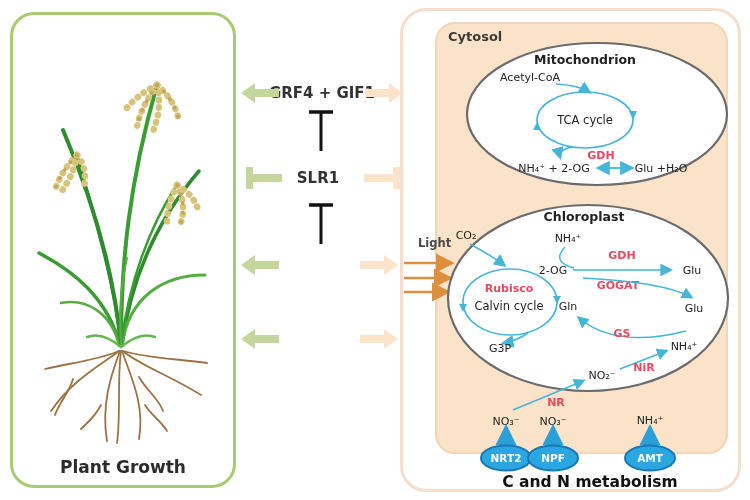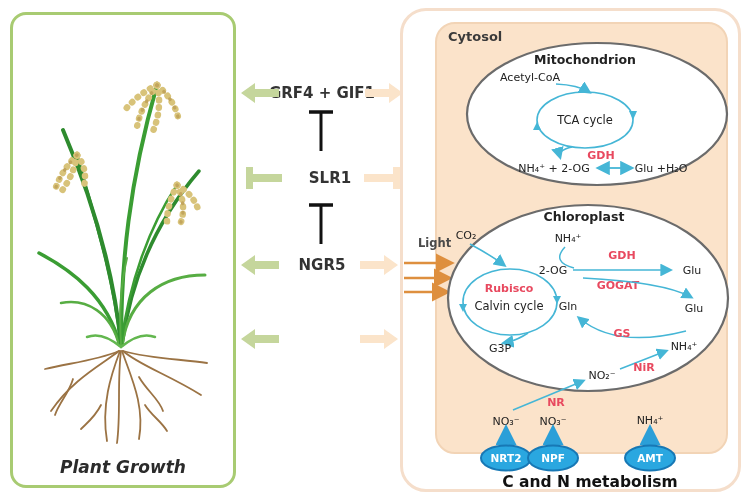--- a/index.html
+++ b/index.html
@@ -1,21 +1,21 @@
 <!DOCTYPE html>
 <html><head>
 <meta charset="utf-8">
 <style>
   html,body{margin:0;padding:0;background:#fff;width:750px;height:500px;overflow:hidden;
     font-family:"DejaVu Sans","Liberation Sans",sans-serif;}
   #stage{position:relative;width:750px;height:500px;background:#fff;}
 
   
   .plant-box{position:absolute;left:10px;top:12px;width:220px;height:470px;
-    border:3px solid #a8cb72;border-radius:16px;background:#fff;font-style:italic;}
+    border:3px solid #a8cb72;border-radius:24px;background:#fff;}
   .plant-label{position:absolute;left:0;bottom:8px;width:100%;text-align:center;
     font-weight:bold;font-size:17px;color:#2b2b2b;}
 
   
   .reg-label{position:absolute;width:130px;text-align:center;font-weight:bold;
     font-size:15px;color:#333;}
   .mid-svg{position:absolute;}
 
   
   .outer-box{position:absolute;left:400px;top:8px;width:335px;height:478px;
@@ -84,22 +84,21 @@
         <path d="M60,364 C56,378 46,388 42,400"></path>
         <path d="M132,390 C138,400 148,406 154,416"></path>
         <path d="M88,390 C82,402 74,408 68,414"></path>
         <path d="M126,362 C134,376 146,384 150,396"></path>
       </g>
     </svg>
     <div class="plant-label">Plant Growth</div>
   </div>
 
   <div class="reg-label" style="left:257px;top:84px;">GRF4 + GIF1</div>
-  <div class="reg-label" style="left:265px;top:169px;">SLR1</div>
-  <div class="reg-label" style="left:257px;top:256px;">NGR5</div>
+  <div class="reg-label" style="left:253px;top:169px;">SLR1</div>
 
   <svg class="mid-svg" style="left:241px;top:82px;" width="38" height="22">
       <polygon points="0,11 14,1 14,7 38,7 38,15 14,15 14,21" fill="#c5d69c"></polygon>
     </svg>
   <svg class="mid-svg" style="left:246px;top:167px;" width="38" height="22">
       <path d="M0,0 h7 v22 h-7 z M7,7 h29 v8 h-29 z" fill="#c5d69c"></path>
     </svg>
   <svg class="mid-svg" style="left:241px;top:254px;" width="38" height="22">
       <polygon points="0,11 14,1 14,7 38,7 38,15 14,15 14,21" fill="#c5d69c"></polygon>
     </svg>

